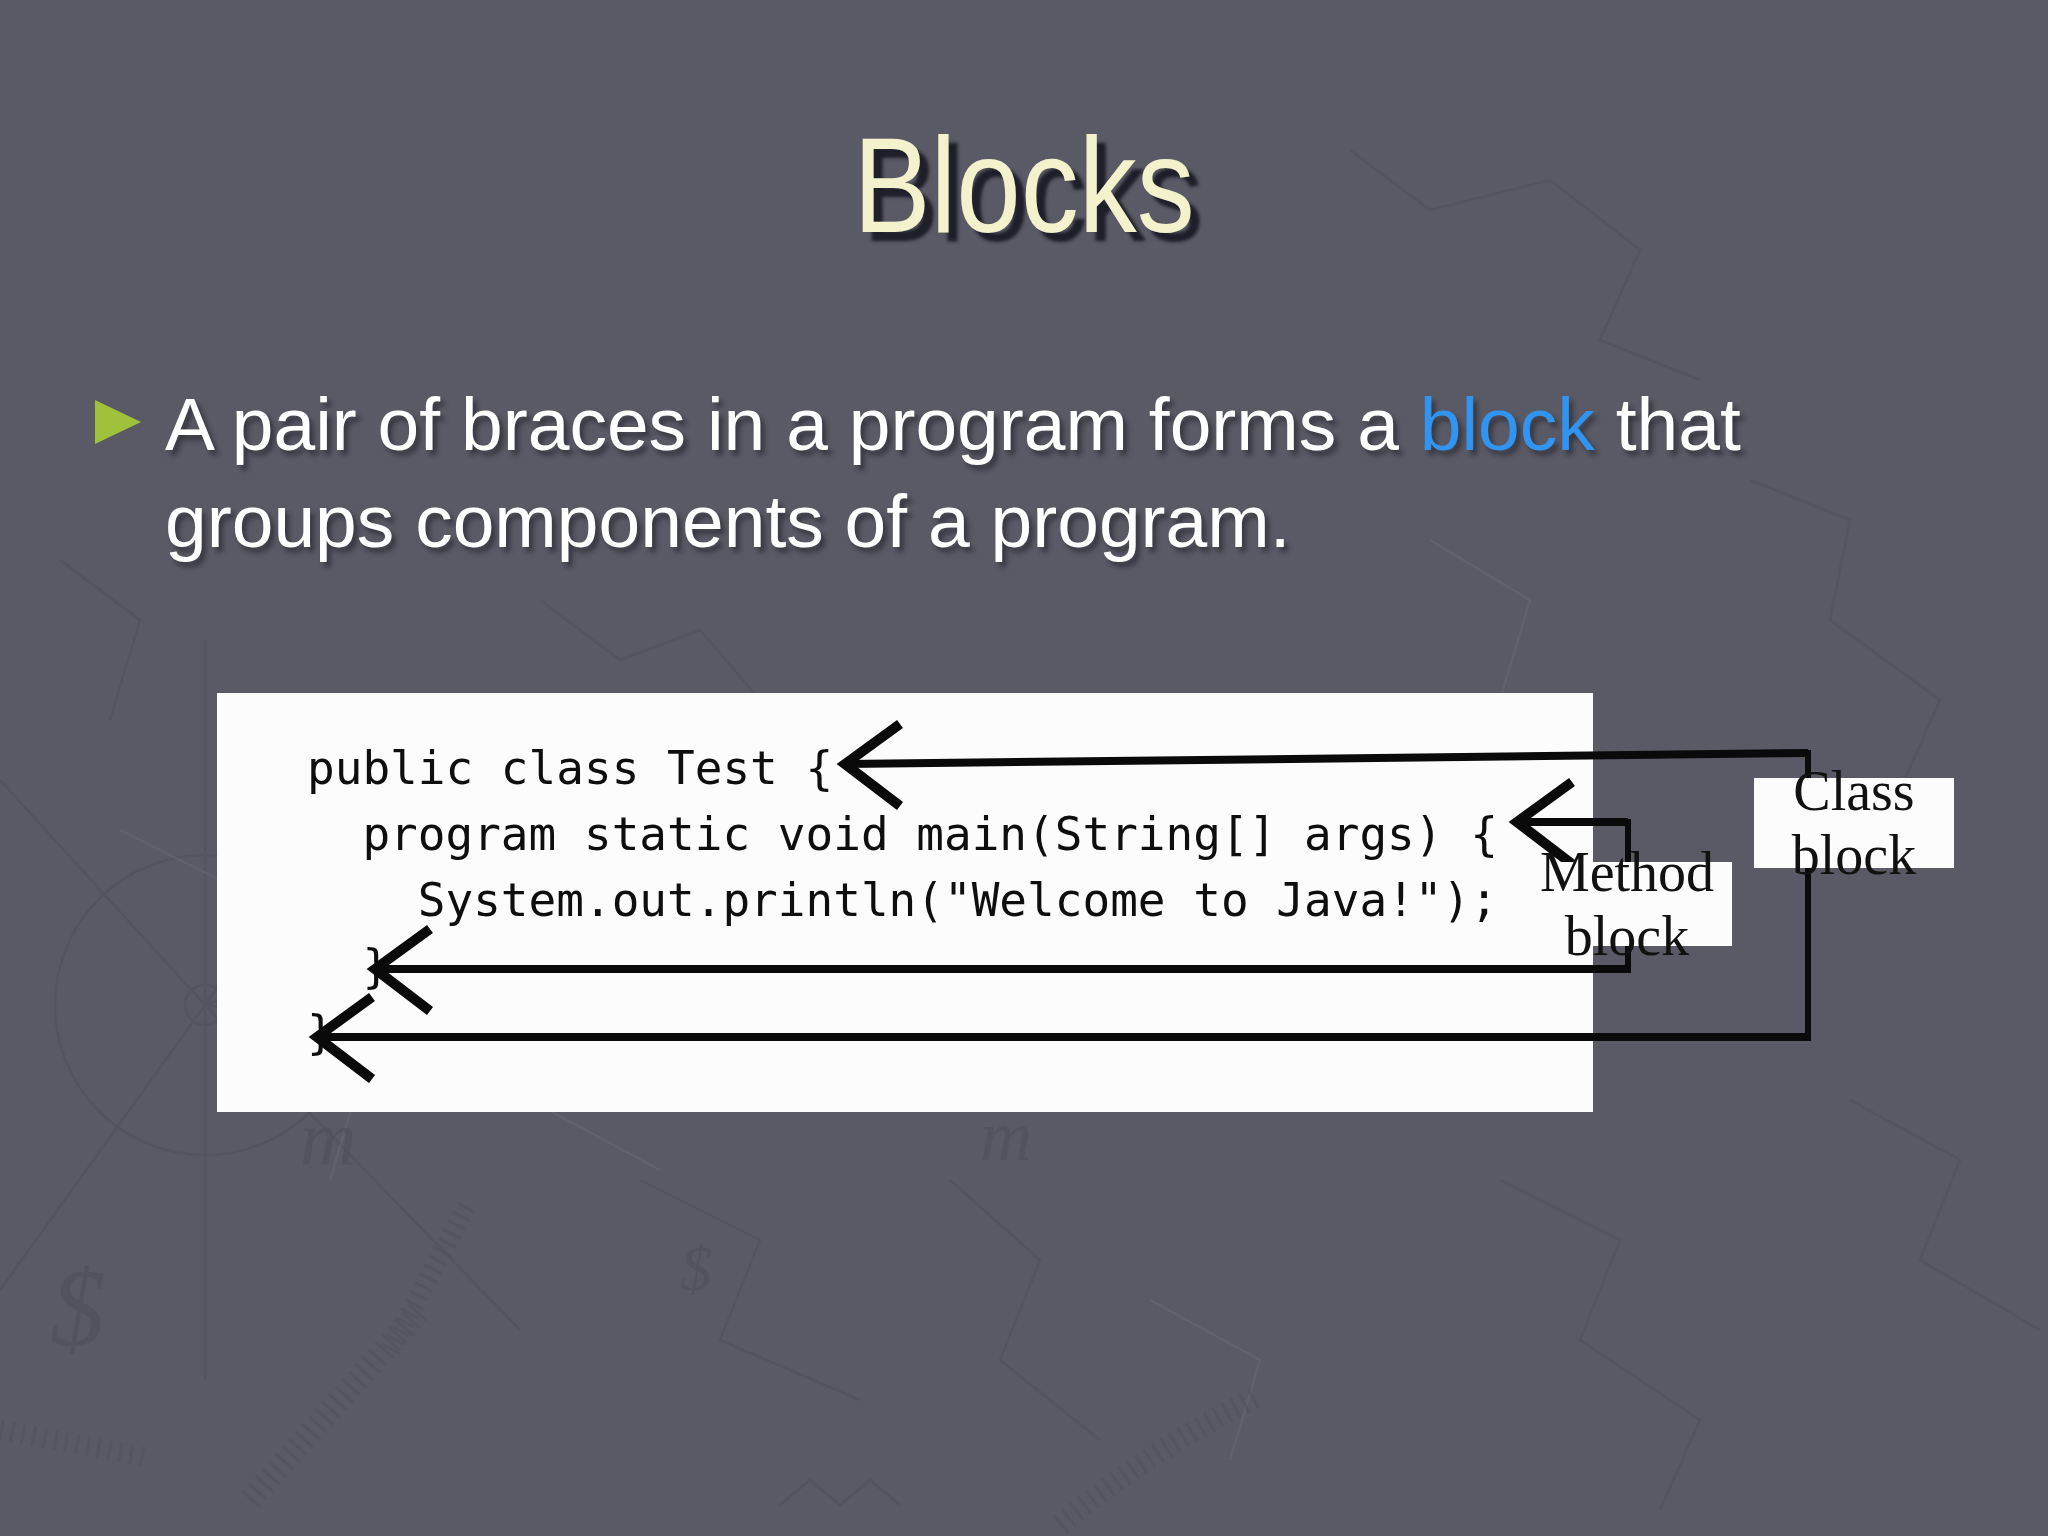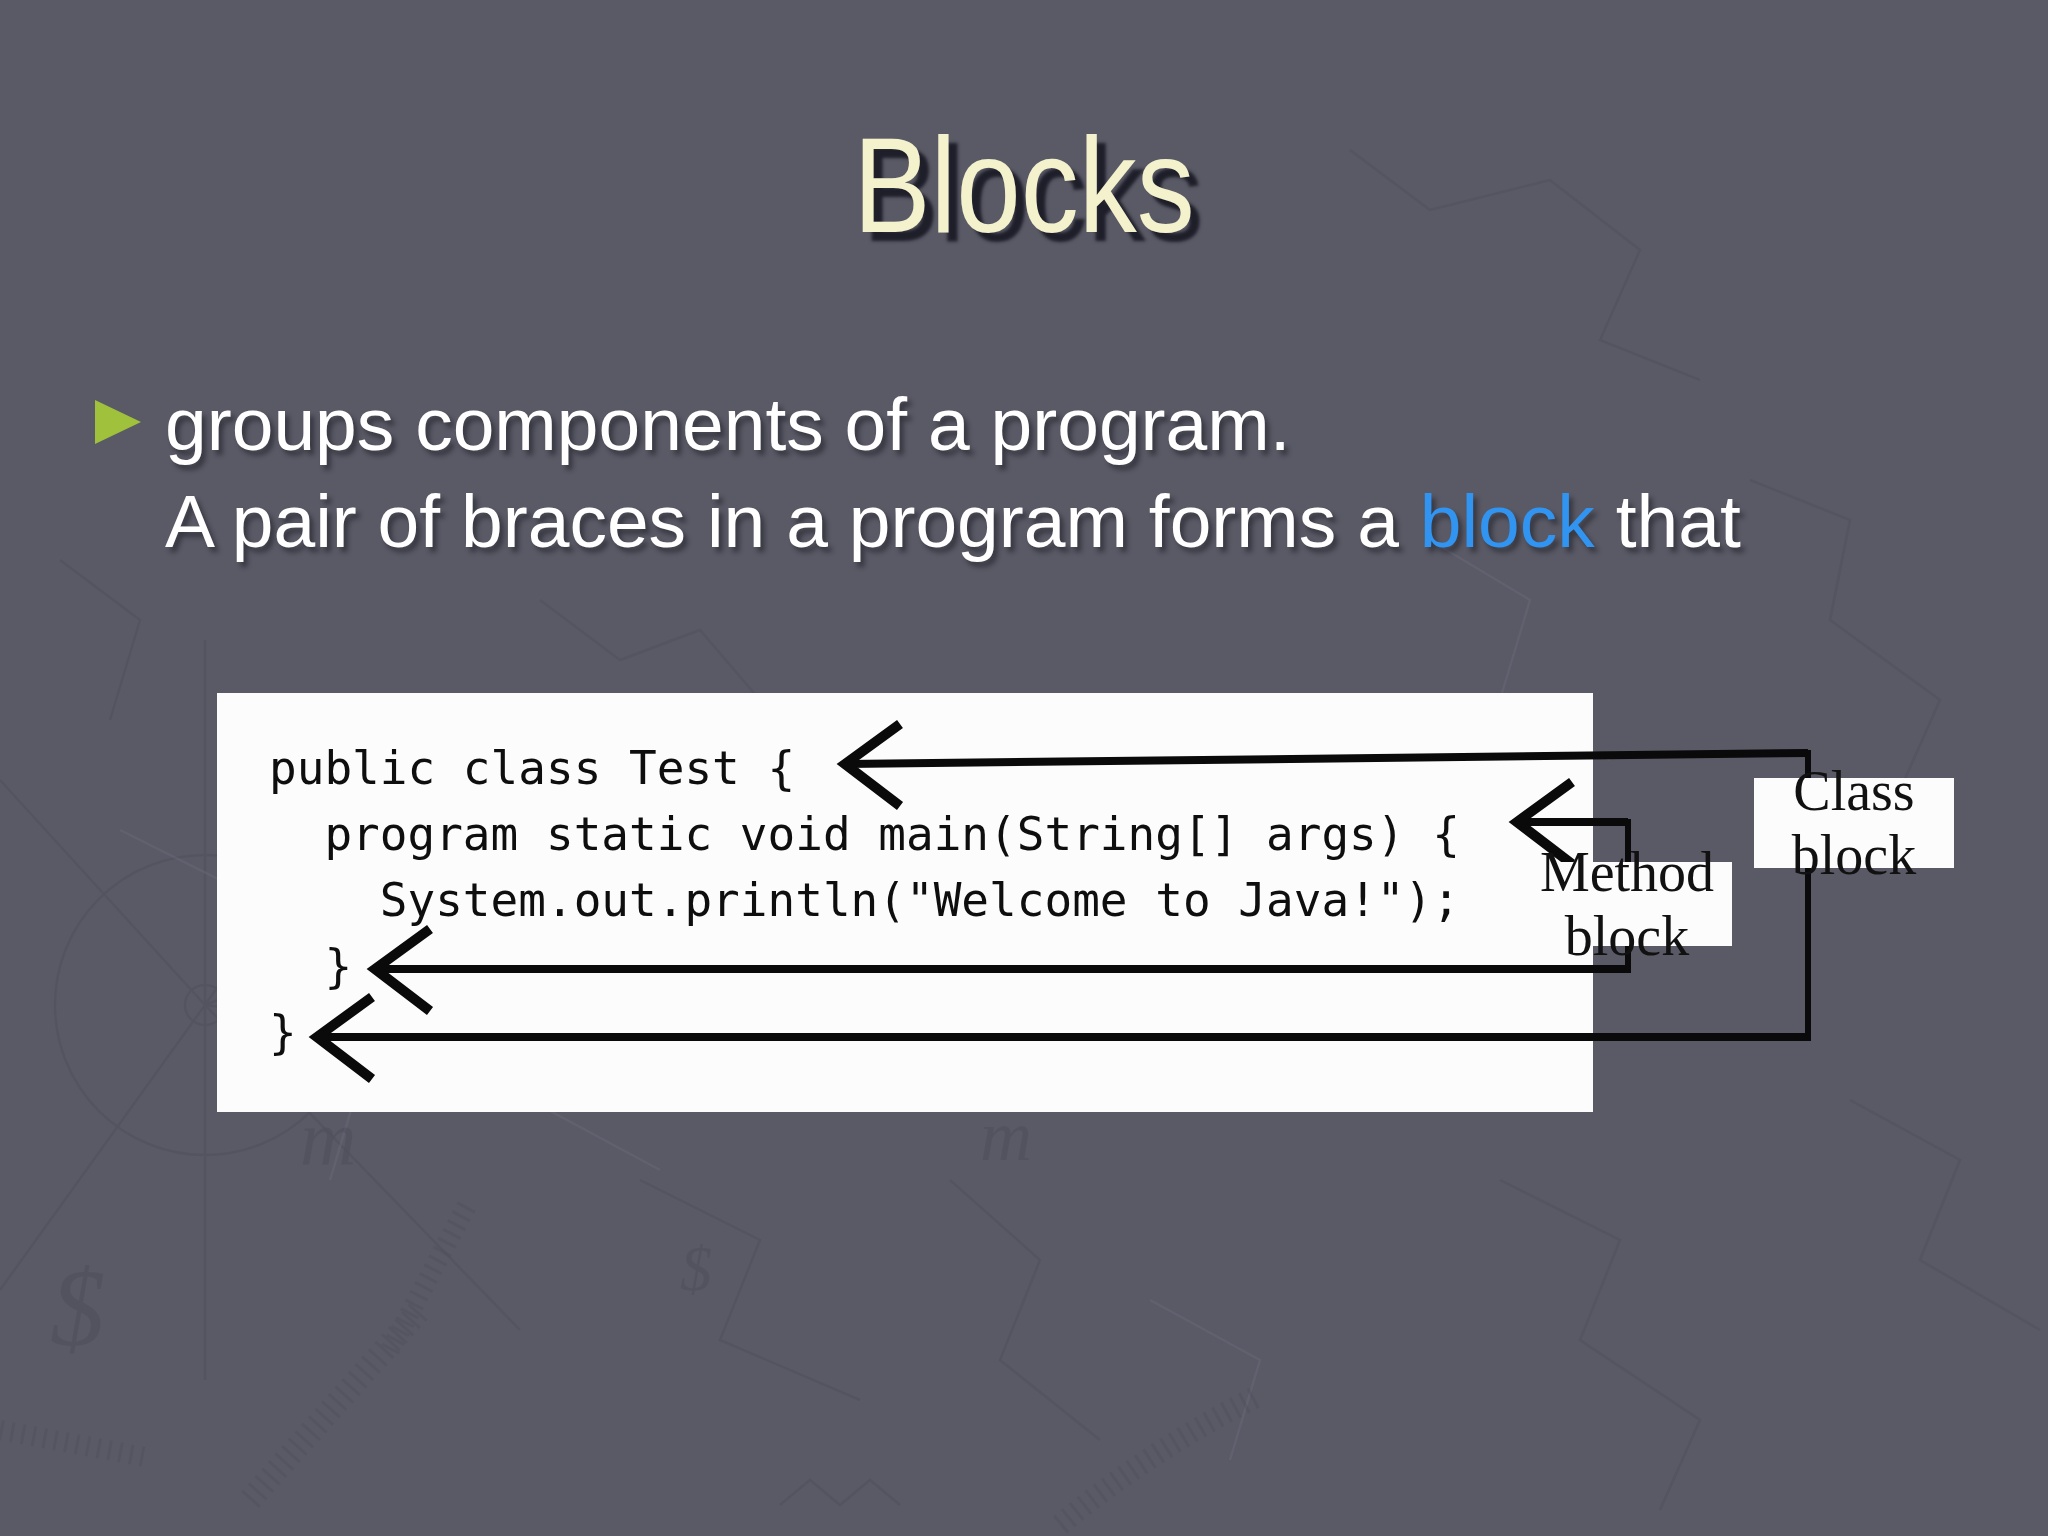--- a/index.html
+++ b/index.html
@@ -43,21 +43,21 @@
     background:var(--panel,#fcfcfc);
     z-index:3;
   }
   .codebox pre{
     position:absolute;left:52px;top:42px;margin:0;
     font-family:"DejaVu Sans Mono","Liberation Mono",monospace;
     font-size:46px;line-height:66px;
     color:var(--code,#0e0e0e);
     white-space:pre;
   }
-  .codebox pre span{display:block;}
+  .codebox pre span{display:block;margin-left:38px;}
   .arrows{position:absolute;left:0;top:0;z-index:4;pointer-events:none;}
   .label{
     position:absolute;z-index:5;
     background:var(--panel,#fcfcfc);
     color:var(--labeltext,#111111);
     font-family:"Liberation Serif","DejaVu Serif",serif;
     font-size:56px;
     display:flex;align-items:center;justify-content:center;
     text-align:center;
   }
@@ -118,22 +118,22 @@
       <text class="decor-glyph" x="300" y="1165" font-size="78" font-style="italic">m</text>
       <text class="decor-glyph" x="980" y="1160" font-size="72" font-style="italic">m</text>
     </g>
   </svg>
 
   <h1 class="title">Blocks</h1>
 
   <div class="bullet-row">
     <span class="bullet-marker"></span>
     <div class="bullet-text">
+      <div class="bullet-line"><span>A pair of braces in a program forms a </span><span class="hl">block</span><span> that</span></div>
       <div class="bullet-line">groups components of a program.</div>
-      <div class="bullet-line"><span>A pair of braces in a program forms a </span><span class="hl">block</span><span> that</span></div>
     </div>
   </div>
 
   <div class="codebox">
     <pre><span>public class Test {</span><span>  program static void main(String[] args) {</span><span>    System.out.println("Welcome to Java!");</span><span>  }</span><span>}</span></pre>
   </div>
 
   <svg class="arrows" width="2048" height="1536" viewBox="0 0 2048 1536">
     <g stroke="#0a0a0a" fill="none">
 

